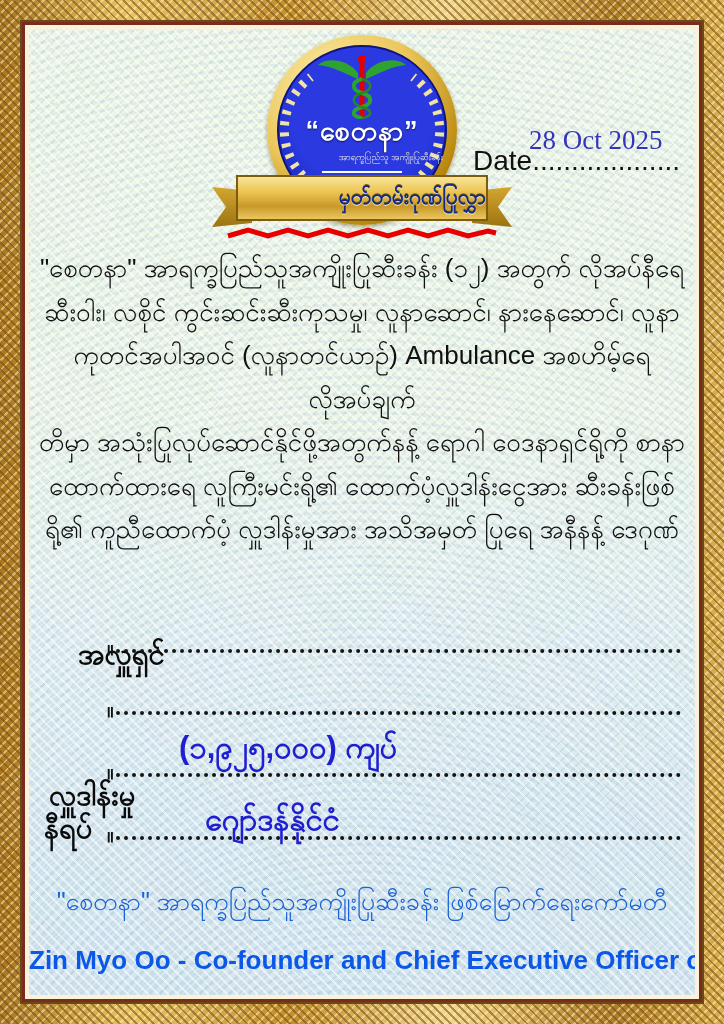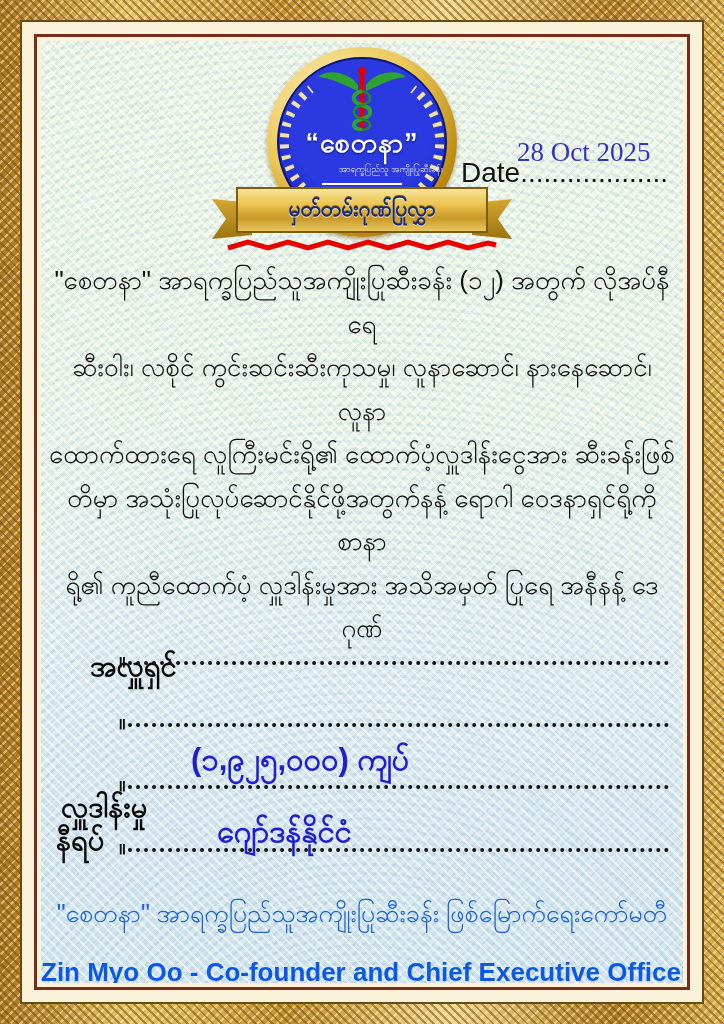--- a/index.html
+++ b/index.html
@@ -6,21 +6,21 @@
   body{width:724px;height:1024px;font-family:"Liberation Sans","DejaVu Sans",sans-serif;}
   .frame-outer{
     box-sizing:border-box;width:724px;height:1024px;padding:20px;
     background:
       repeating-linear-gradient(45deg, rgba(122,74,20,.55) 0 2px, transparent 2px 6px),
       repeating-linear-gradient(-45deg, rgba(255,240,190,.5) 0 2px, transparent 2px 7px),
       linear-gradient(90deg,#a9771f,#e7c566 18%,#c18f2e 40%,#f2d98c 62%,#b07d24 85%,#d9b253);
   }
   .frame-cream{
     box-sizing:border-box;width:100%;height:100%;
-    border:2px solid #6a4a14;background:#faf3da;padding:12px;
+    border:2px solid #6a4a14;background:#faf3da;
   }
   .frame-inner{
     box-sizing:border-box;width:100%;height:100%;
     border:3px solid #7b2b1e;background:#faf3da;padding:4px;
   }
   .content{
     box-sizing:border-box;position:relative;width:100%;height:100%;overflow:hidden;
     background:
       repeating-linear-gradient(45deg, rgba(255,255,255,.55) 0 2px, transparent 2px 7px),
       repeating-linear-gradient(-45deg, rgba(120,175,125,.16) 0 2px, transparent 2px 7px),
@@ -52,21 +52,21 @@
   .org-rule{position:absolute;left:55px;right:55px;top:136px;height:2px;background:#ffffff;}
   .org-date{position:absolute;left:0;right:0;top:140px;text-align:center;color:#ffffff;font-size:9px;font-weight:bold;letter-spacing:1px;}
   
   .ribbon{position:absolute;left:50%;top:146px;transform:translateX(-50%);width:252px;height:46px;}
   .ribbon .end{position:absolute;top:12px;width:40px;height:40px;background:linear-gradient(180deg,#d4a62f,#9c7312);}
   .ribbon .end.left{left:-24px;clip-path:polygon(0 0,100% 10%,100% 90%,0 100%,35% 50%);}
   .ribbon .end.right{right:-24px;clip-path:polygon(0 10%,100% 0,65% 50%,100% 100%,0 90%);}
   .ribbon .band{
     position:absolute;inset:0;border:2px solid #7e5c0d;
     background:linear-gradient(180deg,#f7e49a 0%,#edc552 35%,#c9992a 70%,#eac75e 100%);
-    display:flex;align-items:center;justify-content:center;
+    display:flex;align-items:center;justify-content:flex-end;
   }
   .ribbon .band span{
     font-size:21px;font-weight:bold;color:#102a8c;
     text-shadow:0 1px 0 #f8e7a0,0 -1px 0 #7e5c0d;white-space:nowrap;
   }
   
   .date-block{position:absolute;top:96px;right:16px;width:206px;height:56px;}
   .date-value{
     position:absolute;left:56px;top:0px;color:#3434bb;font-size:27px;white-space:nowrap;
     font-family:"Liberation Serif","DejaVu Serif",serif;
@@ -138,22 +138,23 @@
       <span class="date-line"><span>Date</span><span>...................</span></span>
     </div>
 
     <svg class="wave" width="272" height="16" viewBox="0 0 272 16">
       <polyline points="2,11 22,5 42,11 62,5 82,11 102,5 122,11 142,5 162,11 182,5 202,11 222,5 242,11 262,6 270,8" fill="none" stroke="#e80000" stroke-width="5" stroke-linejoin="miter"></polyline>
     </svg>
 
     <div class="body-text">
       <div>"စေတနာ" အာရက္ခပြည်သူအကျိုးပြုဆီးခန်း (၁၂) အတွက် လိုအပ်နီရေ</div>
       <div>ဆီးဝါး၊ လစိုင် ကွင်းဆင်းဆီးကုသမှု၊ လူနာဆောင်၊ နားနေဆောင်၊ လူနာ</div>
+      <div>ကုတင်အပါအဝင် (လူနာတင်ယာဉ်) Ambulance အစဟိမ့်ရေ လိုအပ်ချက်</div>
+      <div>တိမှာ အသုံးပြုလုပ်ဆောင်နိုင်ဖို့အတွက်နန့် ရောဂါ ဝေဒနာရှင်ရို့ကို စာနာ</div>
       <div>ထောက်ထားရေ လူကြီးမင်းရို့၏ ထောက်ပံ့လှူဒါန်းငွေအား ဆီးခန်းဖြစ်</div>
-      <div>တိမှာ အသုံးပြုလုပ်ဆောင်နိုင်ဖို့အတွက်နန့် ရောဂါ ဝေဒနာရှင်ရို့ကို စာနာ</div>
       <div>ရို့၏ ကူညီထောက်ပံ့ လှူဒါန်းမှုအား အသိအမှတ် ပြုရေ အနီနန့် ဒေဂုဏ်</div>
     </div>
 
     <div class="lbl" style="left:15px;top:606px;margin-left:34px;">အလှူရှင်</div>
     <div class="dotline" style="top:610px;">
       <span class="pre">။</span>
       <div class="dots"></div>
     </div>
 
     <div class="dotline" style="top:672px;">

